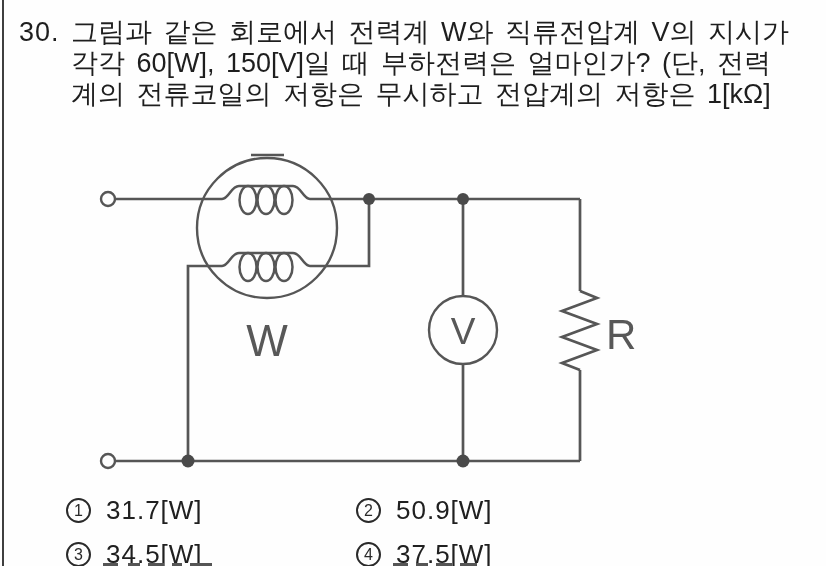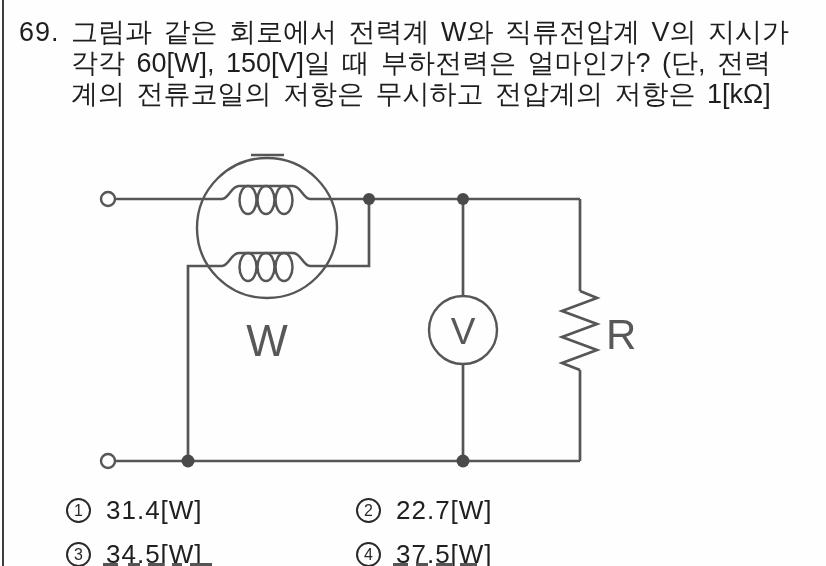--- a/index.html
+++ b/index.html
@@ -54,21 +54,21 @@
   
   .artifact{position:absolute;height:3px;background:#555;top:563px;}
 </style>
 </head>
 <body>
 
 <div class="page">
 
   <div class="page-rule"></div>
 
-  <span class="qnum">69.</span>
+  <span class="qnum">30.</span>
   <div class="qtext">
     <div class="qline">그림과 같은 회로에서 전력계 W와 직류전압계 V의 지시가</div>
     <div class="qline">각각 60[W], 150[V]일 때 부하전력은 얼마인가? (단, 전력</div>
     <div class="qline">계의 전류코일의 저항은 무시하고 전압계의 저항은 1[kΩ]</div>
   </div>
 
   <svg class="circuit-svg" width="826" height="566" viewBox="0 0 826 566">
 
     <path class="wire" d="M115,199 H222 M310,199 H580"></path>
 
@@ -110,25 +110,25 @@
     <circle class="terminal" cx="108" cy="199" r="7"></circle>
     <circle class="terminal" cx="108" cy="461" r="7"></circle>
 
     <text class="meter-label" x="267" y="356" font-size="44" text-anchor="middle">W</text>
     <text class="meter-label" x="463" y="344" font-size="37" text-anchor="middle">V</text>
     <text class="meter-label" x="606" y="349" font-size="42">R</text>
   </svg>
 
   <div class="choice choice-r1 choice-c1">
     <span class="cnum">1</span>
-    <span class="clabel">31.4[W]</span>
+    <span class="clabel">31.7[W]</span>
   </div>
   <div class="choice choice-r1 choice-c2">
     <span class="cnum">2</span>
-    <span class="clabel">22.7[W]</span>
+    <span class="clabel">50.9[W]</span>
   </div>
   <div class="choice choice-r2 choice-c1">
     <span class="cnum">3</span>
     <span class="clabel">34.5[W]</span>
   </div>
   <div class="choice choice-r2 choice-c2">
     <span class="cnum">4</span>
     <span class="clabel">37.5[W]</span>
   </div>
 

